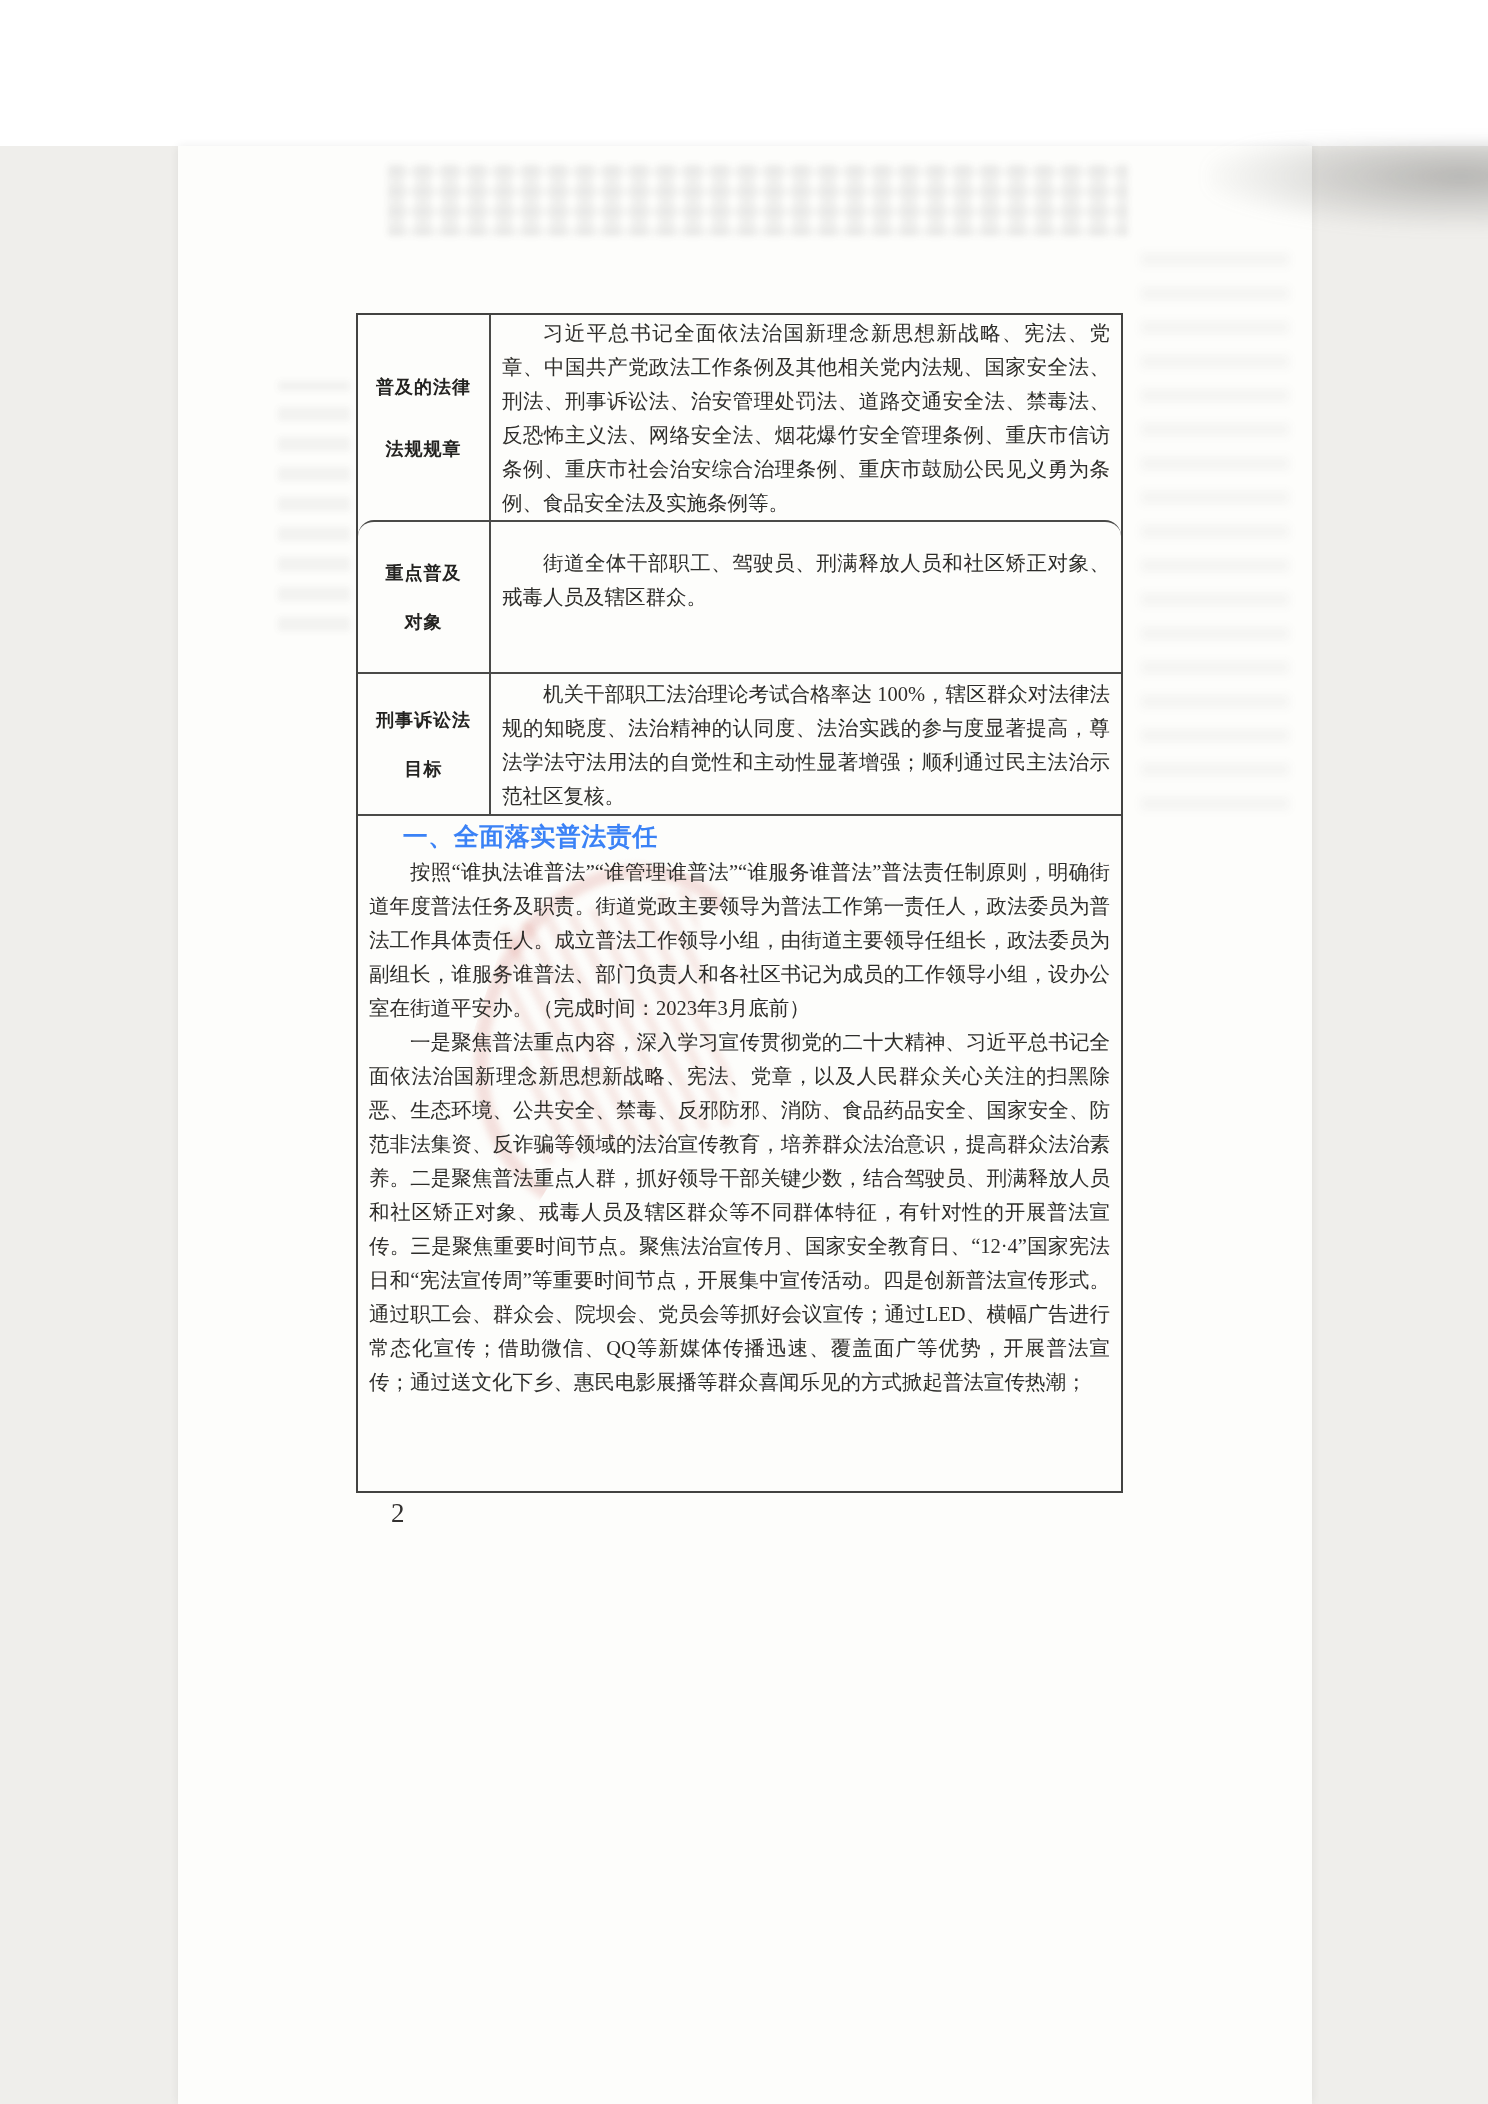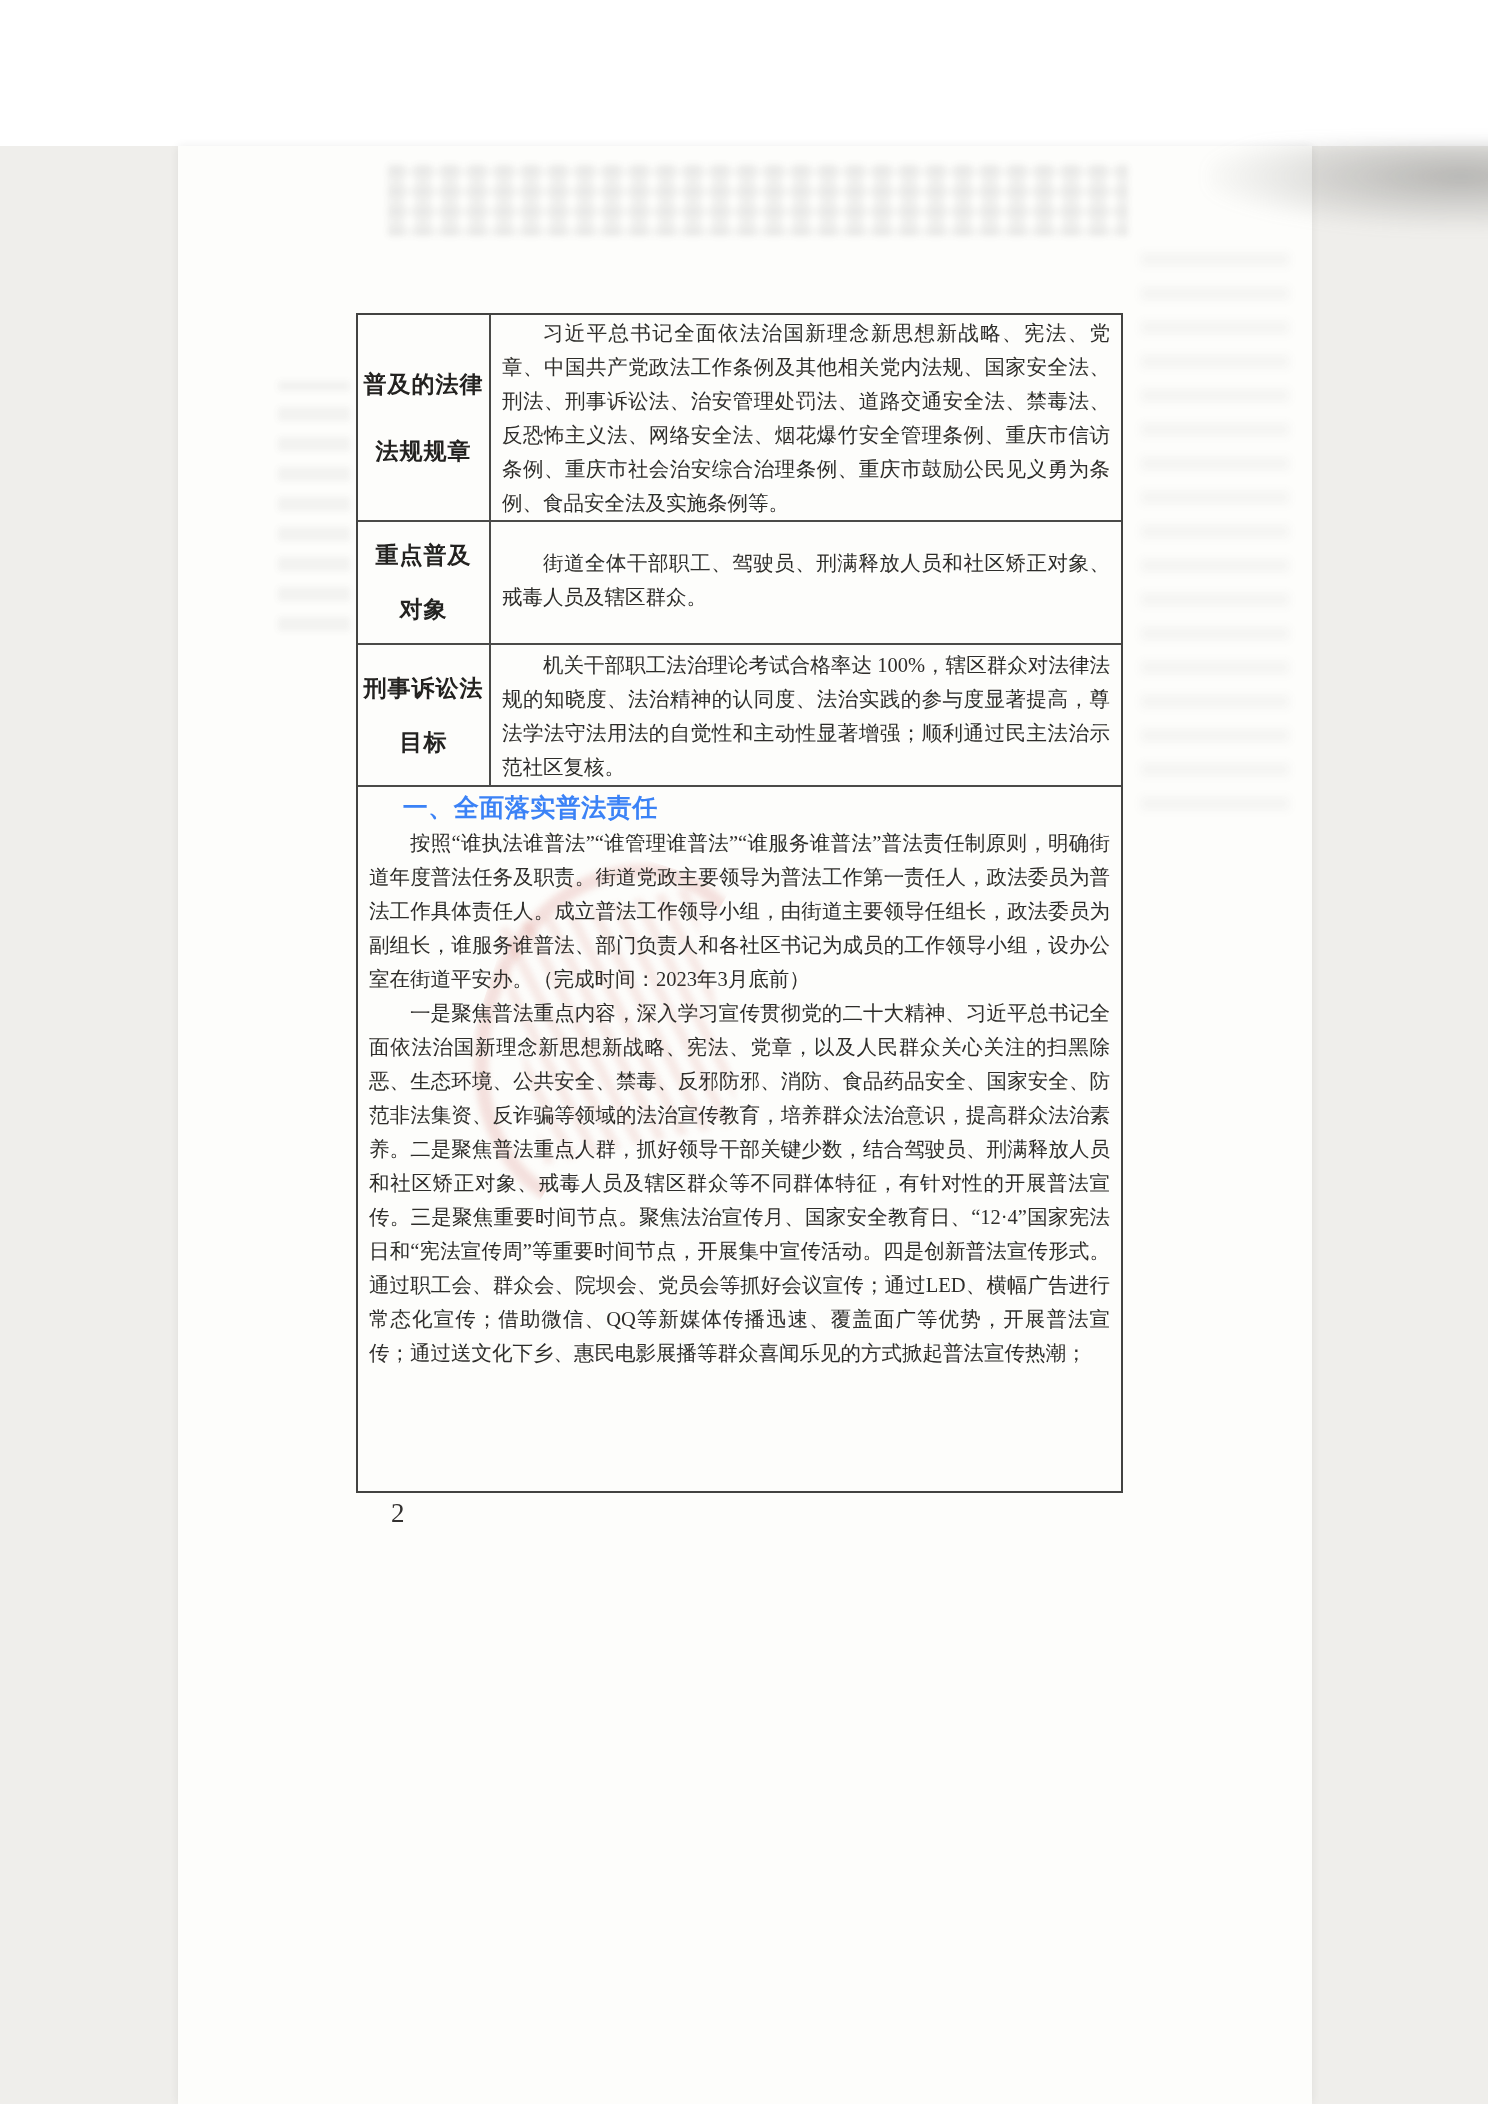--- a/index.html
+++ b/index.html
@@ -59,34 +59,34 @@
     border:2px solid #434341;
     box-sizing:border-box;
     color:#2b2a28;
   }
   .t-row{display:flex;box-sizing:border-box;}
   .t-row + .t-row{border-top:2px solid #4a4a48;}
   .label-cell{
     width:133px;flex:0 0 133px;border-right:2px solid #4a4a48;box-sizing:border-box;
     display:flex;flex-direction:column;justify-content:center;align-items:center;
     font-family:"Liberation Sans","DejaVu Sans",sans-serif;
-    font-weight:bold;font-size:23px;color:#232220;
+    font-weight:bold;font-size:18px;color:#232220;
     letter-spacing:1px;
   }
   .label-cell .label-line{line-height:1;}
   .row-1 .label-cell{gap:44px;}
   .row-2 .label-cell,.row-3 .label-cell{gap:31px;}
   .content-cell{
     flex:1;box-sizing:border-box;padding:16px 11px;overflow:hidden;
     font-size:20.5px;line-height:34px;color:#2e2d2a;
     text-align:justify;
   }
   .content-cell p{margin:0;text-indent:2em;}
   .row-1{height:205px;}
-  .row-2{height:123px;}
+  .row-2{height:152px;border-radius:16px;}
   .row-3{height:142px;}
   .row-4{height:704px;}
   .row-1 .content-cell{padding-top:1px;}
   .row-2 .content-cell{padding-top:24px;}
   .row-3 .content-cell{padding-top:3px;}
   .row-4 .content-cell{padding-top:2px;}
   .content-cell p.sec-heading{
     font-family:"Liberation Sans","DejaVu Sans",sans-serif;
     font-weight:bold;font-size:25px;line-height:37px;
     text-align:left;text-indent:1.35em;color:#3b82f6;

